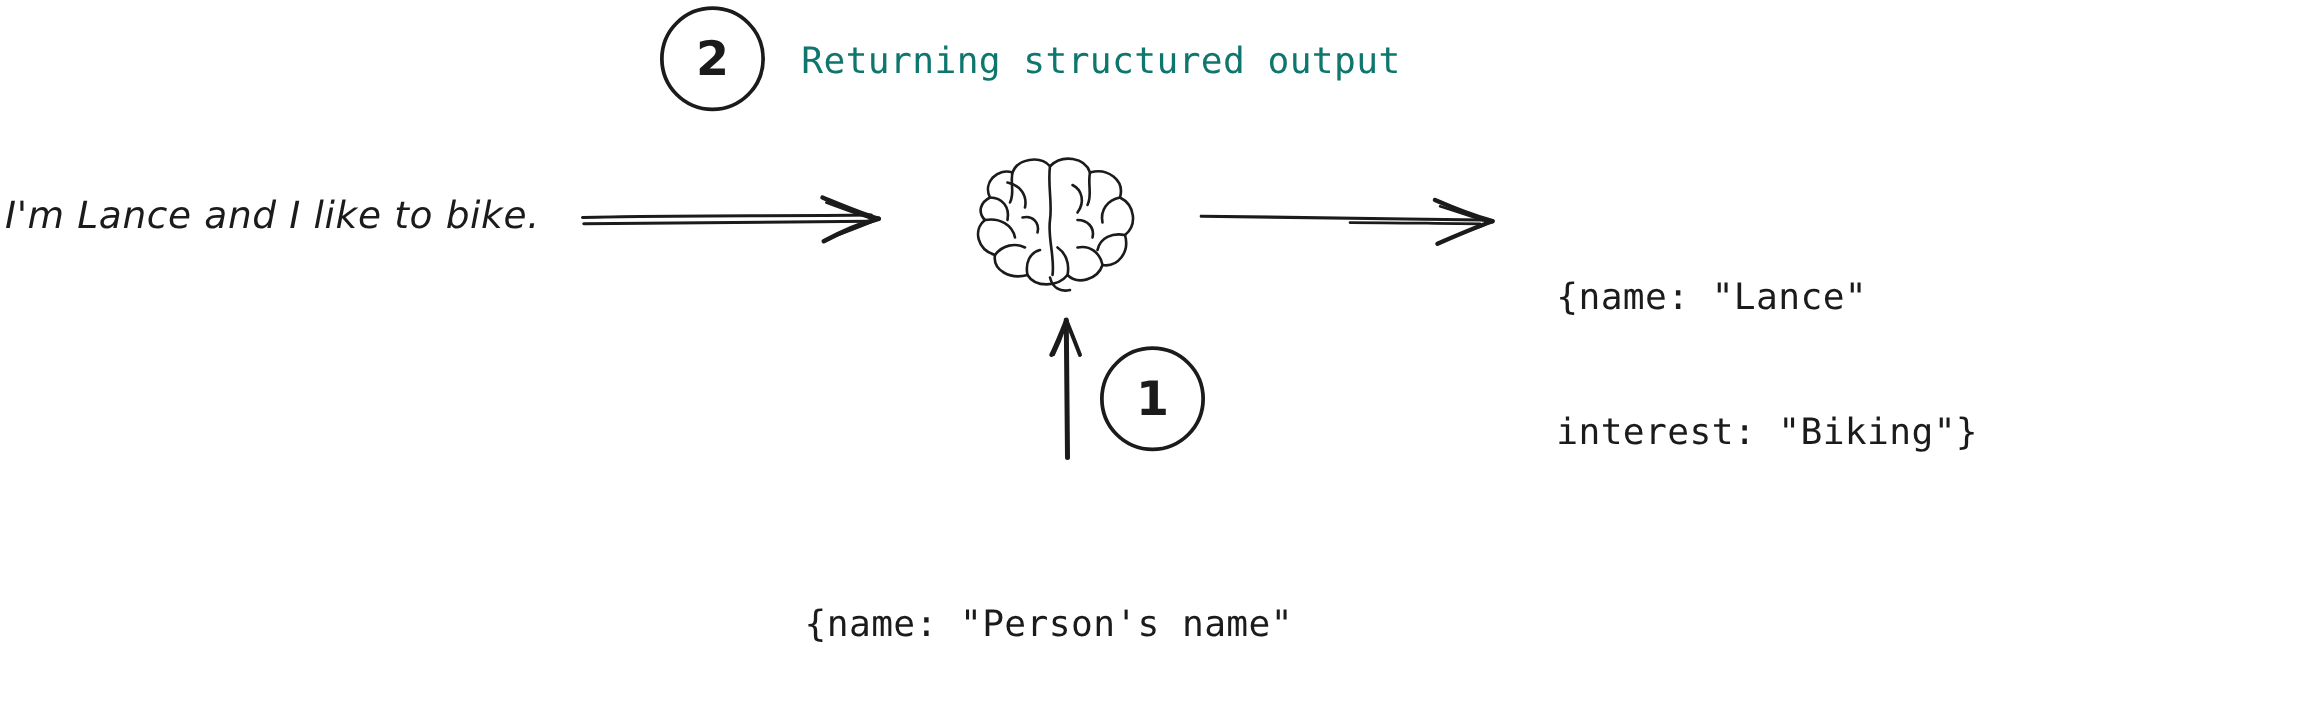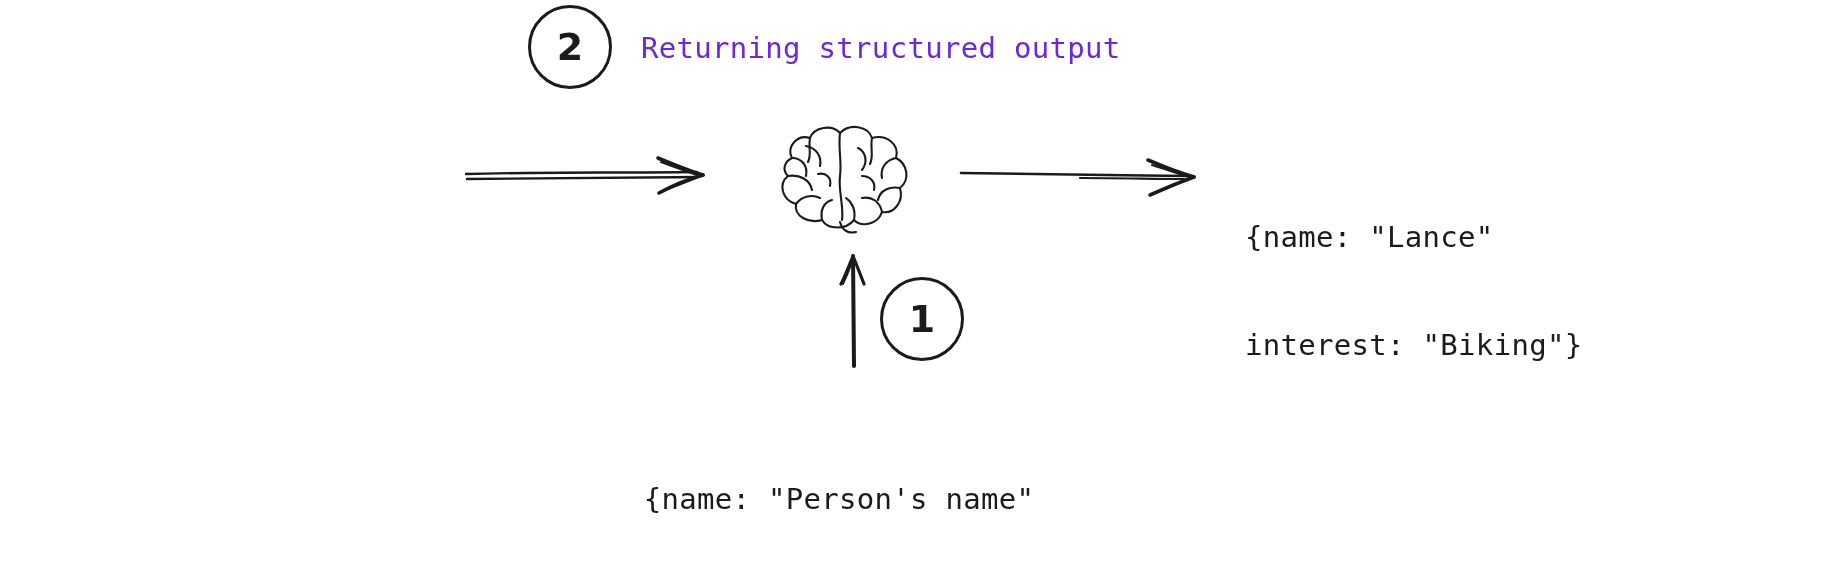--- a/index.html
+++ b/index.html
@@ -25,21 +25,21 @@
     font-family: "DejaVu Sans", sans-serif;
     font-style: italic;
     font-size: 30px;
     letter-spacing: 0.5px;
     color: #1b1b1b;
     white-space: nowrap;
   }
   .mono {
     font-family: "DejaVu Sans Mono", monospace;
     font-size: 29px;
-    color: #6d28d9;
+    color: #0f766e;
     white-space: pre;
     letter-spacing: 0.3px;
   }
   .mono-block {
     font-family: "DejaVu Sans Mono", monospace;
     font-size: 29px;
     line-height: 36px;
     color: #1b1b1b;
     white-space: pre;
     letter-spacing: 0.3px;
@@ -70,20 +70,21 @@
 <body>
 
 <div id="canvas">
 
   <div class="abs step-circle" style="left:528px; top:5px;">
     <span>2</span>
   </div>
 
   <div class="abs mono" style="left:641px; top:31px;">Returning structured output</div>
 
+  <div class="abs handwritten" style="left:4px; top:155px;">I'm Lance and I like to bike.</div>
 
   <div class="abs svg-holder" style="left:465px; top:150px;">
     <svg width="262" height="52" viewBox="0 0 262 52">
 
       <path d="M1 24 C 70 22, 150 23, 232 22" fill="none" stroke="#1b1b1b" stroke-width="2.4" stroke-linecap="round"></path>
       <path d="M2 29 C 72 28, 152 28, 231 27" fill="none" stroke="#1b1b1b" stroke-width="2.4" stroke-linecap="round"></path>
 
       <path d="M193 8 C 210 15, 224 21, 238 25" fill="none" stroke="#1b1b1b" stroke-width="3.6" stroke-linecap="round"></path>
       <path d="M238 25 C 223 29, 209 35, 194 43" fill="none" stroke="#1b1b1b" stroke-width="3.6" stroke-linecap="round"></path>
       <path d="M196 12 C 212 18, 226 23, 236 26" fill="none" stroke="#1b1b1b" stroke-width="2" stroke-linecap="round"></path>

